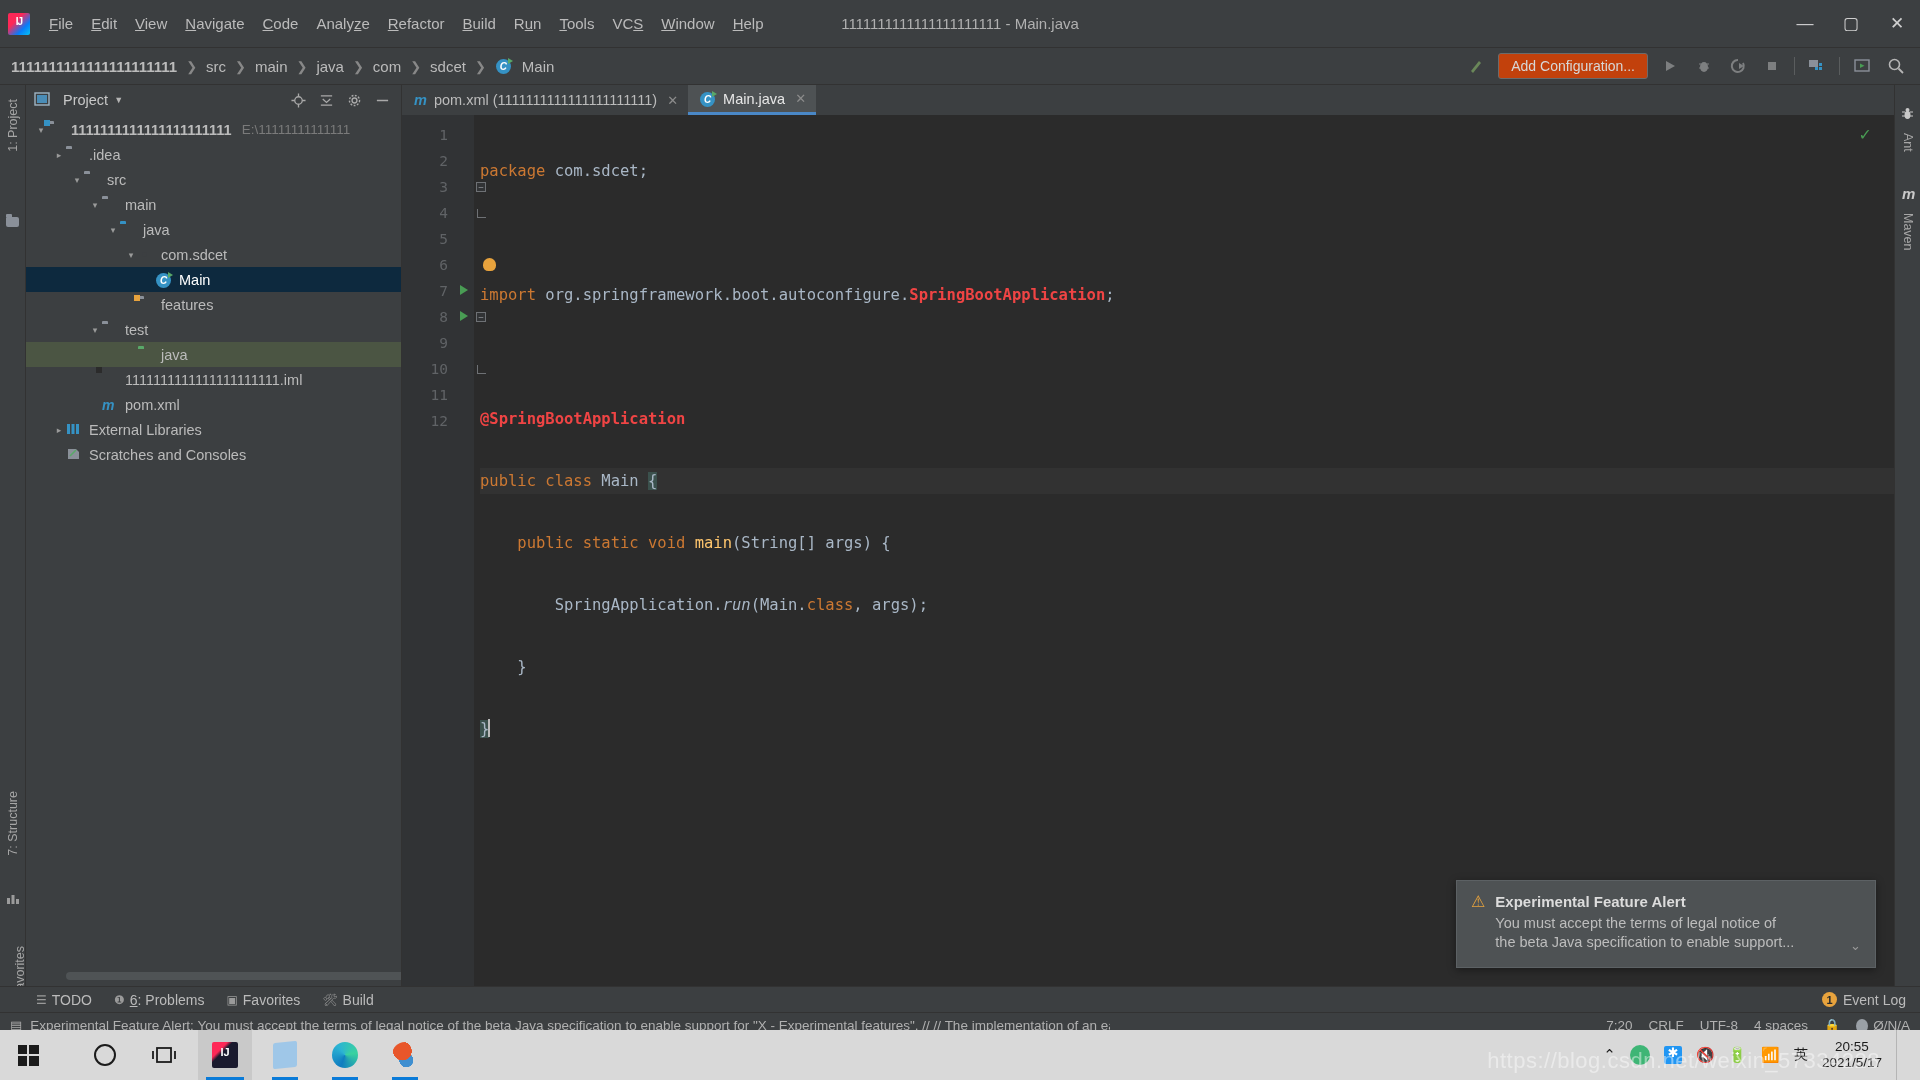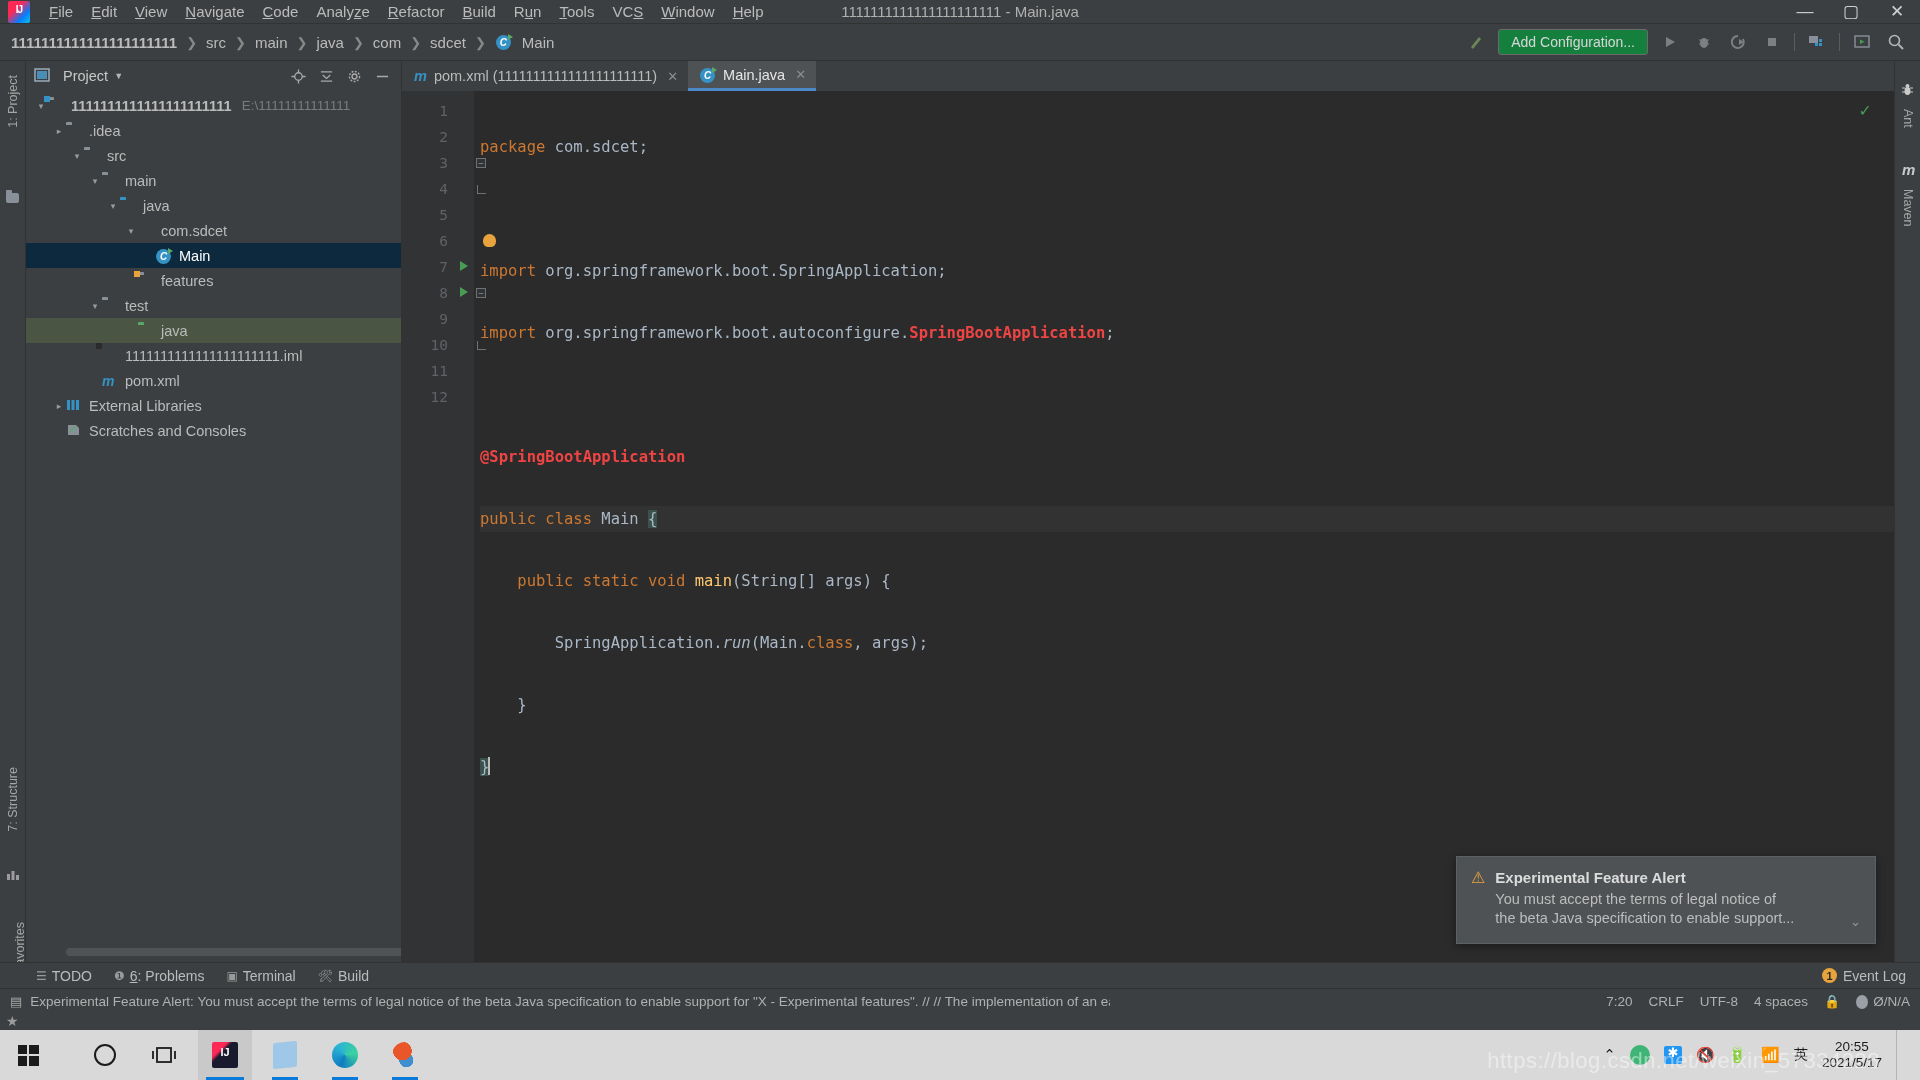--- a/index.html
+++ b/index.html
@@ -8,21 +8,21 @@
     font-family:"Liberation Sans", sans-serif;
     background:#3c3f41;
     color:#bbbbbb;
     font-size:15px;
     -webkit-font-smoothing:antialiased;
   }
   .ide { position:absolute; left:0; top:0; width:1920px; height:1030px; background:#3c3f41; }
 
   
   .menubar {
-    height:24px; background:#3c3f41; display:flex; align-items:center;
+    height:48px; background:#3c3f41; display:flex; align-items:center;
     border-bottom:1px solid #323232; position:relative;
   }
   .ij-logo {
     width:22px; height:22px; margin-left:8px; margin-right:10px; border-radius:2px;
     background:linear-gradient(135deg,#fe2857 0%,#fe2857 35%,#087cfa 70%,#07c3f2 100%);
     position:relative; flex:none;
   }
   .ij-logo::after {
     content:"IJ"; position:absolute; left:0; right:0; top:3px; text-align:center;
     font-size:10px; font-weight:bold; color:#fff; letter-spacing:-1px;
@@ -43,21 +43,21 @@
     height:37px; background:#3c3f41; display:flex; align-items:center; padding-left:8px;
     border-bottom:1px solid #323232; position:relative;
   }
   .crumb { display:flex; align-items:center; color:#bbbbbb; font-size:15px; white-space:nowrap;}
   .crumb .sep { margin:0 6px; color:#888; font-size:13px; }
   .crumb .item { padding:2px 3px; }
   .crumb .item.bold { }
   .navbar-right { margin-left:auto; display:flex; align-items:center; gap:10px; padding-right:12px; }
   .add-config {
     border:1px solid #6b6b6b; border-radius:3px; padding:4px 12px; color:#d7d7d7; font-size:14px;
-    background:#15803d;
+    background:#c2410c;
   }
   .tb-icon { width:24px; height:22px; display:flex; align-items:center; justify-content:center; color:#7d7f80; }
   .tb-icon.green { color:#6a8759; }
   .tb-sep { width:1px; height:18px; background:#5a5d5e; }
 
   
   .body-row { display:flex; height:calc(1030px - 40px - 37px - 26px - 26px); }
 
   
   .left-strip { width:26px; background:#3c3f41; border-right:1px solid #323232; position:relative; flex:none; }
@@ -527,21 +527,20 @@
             <span>10</span>
             <span class="foldend"></span>
           </div>
           <div class="gline">11</div>
           <div class="gline">12</div>
         </div>
 
         <div class="code">
           <div class="cline"><span class="kw">package</span> <span>com.sdcet;</span></div>
           <div class="cline"></div>
-          <div class="cline"><span class="kw">import</span> <span>org.springframework.boot.SpringApplication;</span></div>
           <div class="cline"><span class="kw">import</span> <span>org.springframework.boot.autoconfigure.</span><span class="ann">SpringBootApplication</span><span>;</span></div>
           <div class="cline"></div>
           <div class="cline"><span class="ann">@SpringBootApplication</span></div>
           <div class="cline cur"><span class="kw">public class</span> <span class="cls">Main</span> <span class="brace-hl">{</span></div>
           <div class="cline">    <span class="kw">public static void</span> <span class="mth">main</span>(<span class="cls">String</span>[] args) {</div>
           <div class="cline">        SpringApplication.<span class="italic">run</span>(Main.<span class="kw">class</span>, args);</div>
           <div class="cline">    }</div>
           <div class="cline"><span class="brace-hl">}</span><span class="caret"></span></div>
           <div class="cline"></div>
         </div>
@@ -582,21 +581,21 @@
     <div class="twbtn">
       <span class="ic">☰</span>
       <span>TODO</span>
     </div>
     <div class="twbtn">
       <span class="ic">❶</span>
       <span><u>6</u><span>: Problems</span></span>
     </div>
     <div class="twbtn">
       <span class="ic">▣</span>
-      <span>Terminal</span>
+      <span>Favorites</span>
     </div>
     <div class="twbtn">
       <span class="ic">🛠</span>
       <span>Build</span>
     </div>
     <div class="event-log">
       <span class="badge-1">1</span>
       <span>Event Log</span>
     </div>
   </div>

